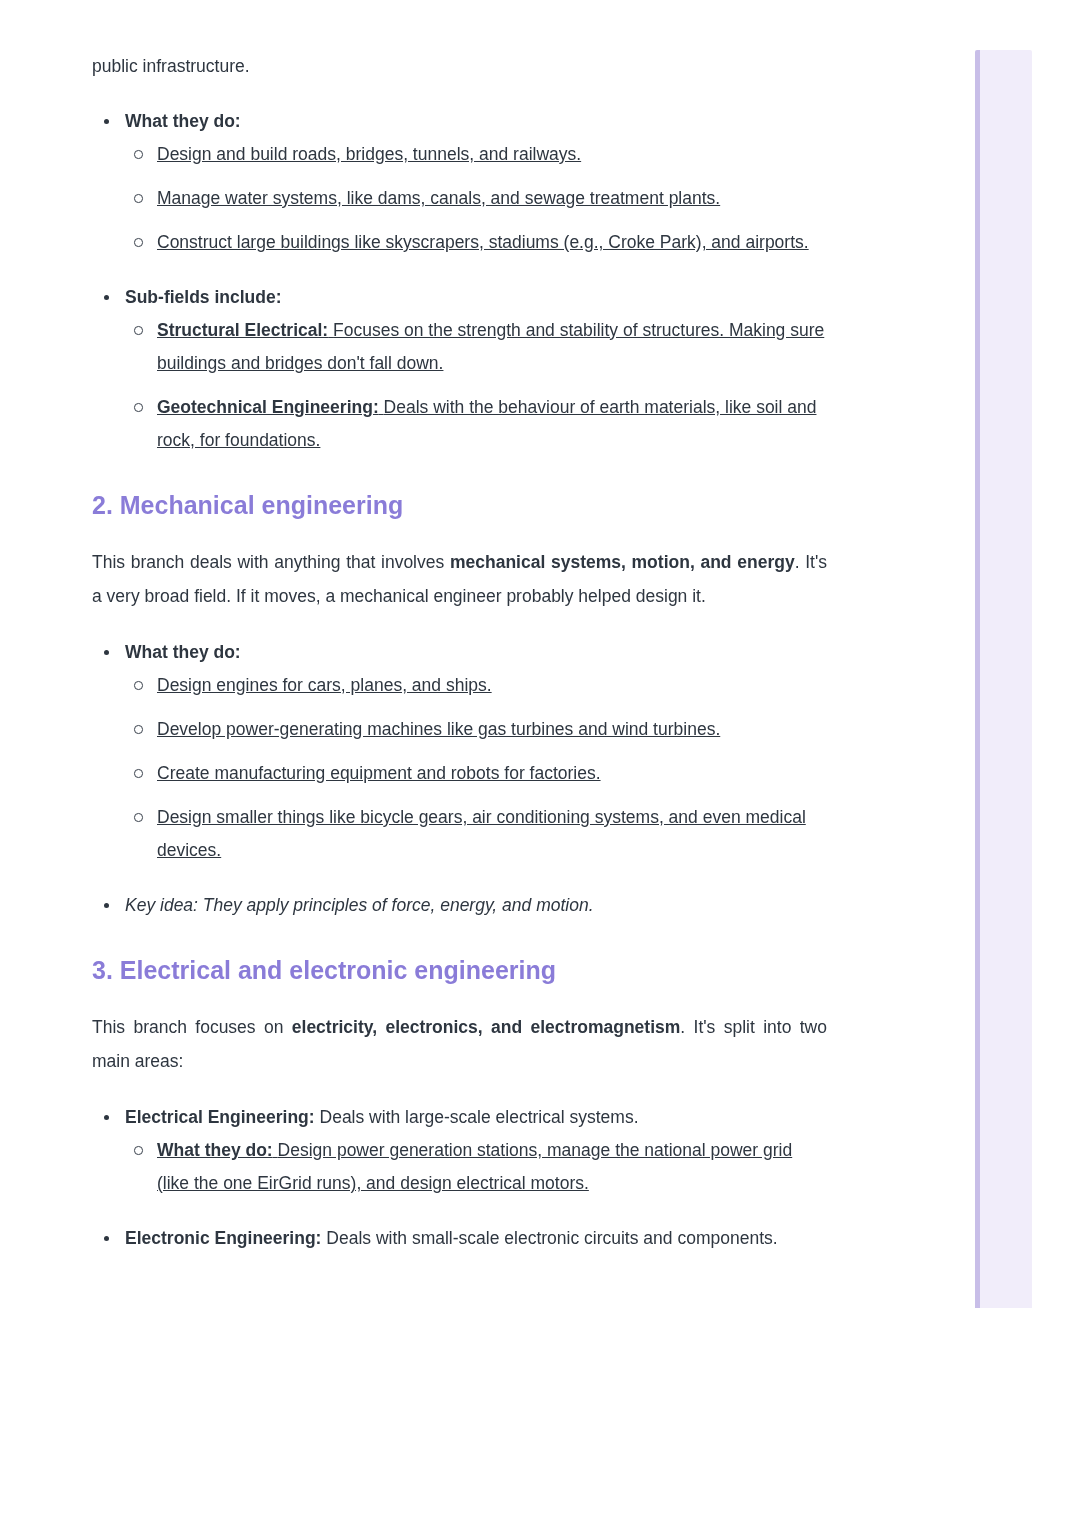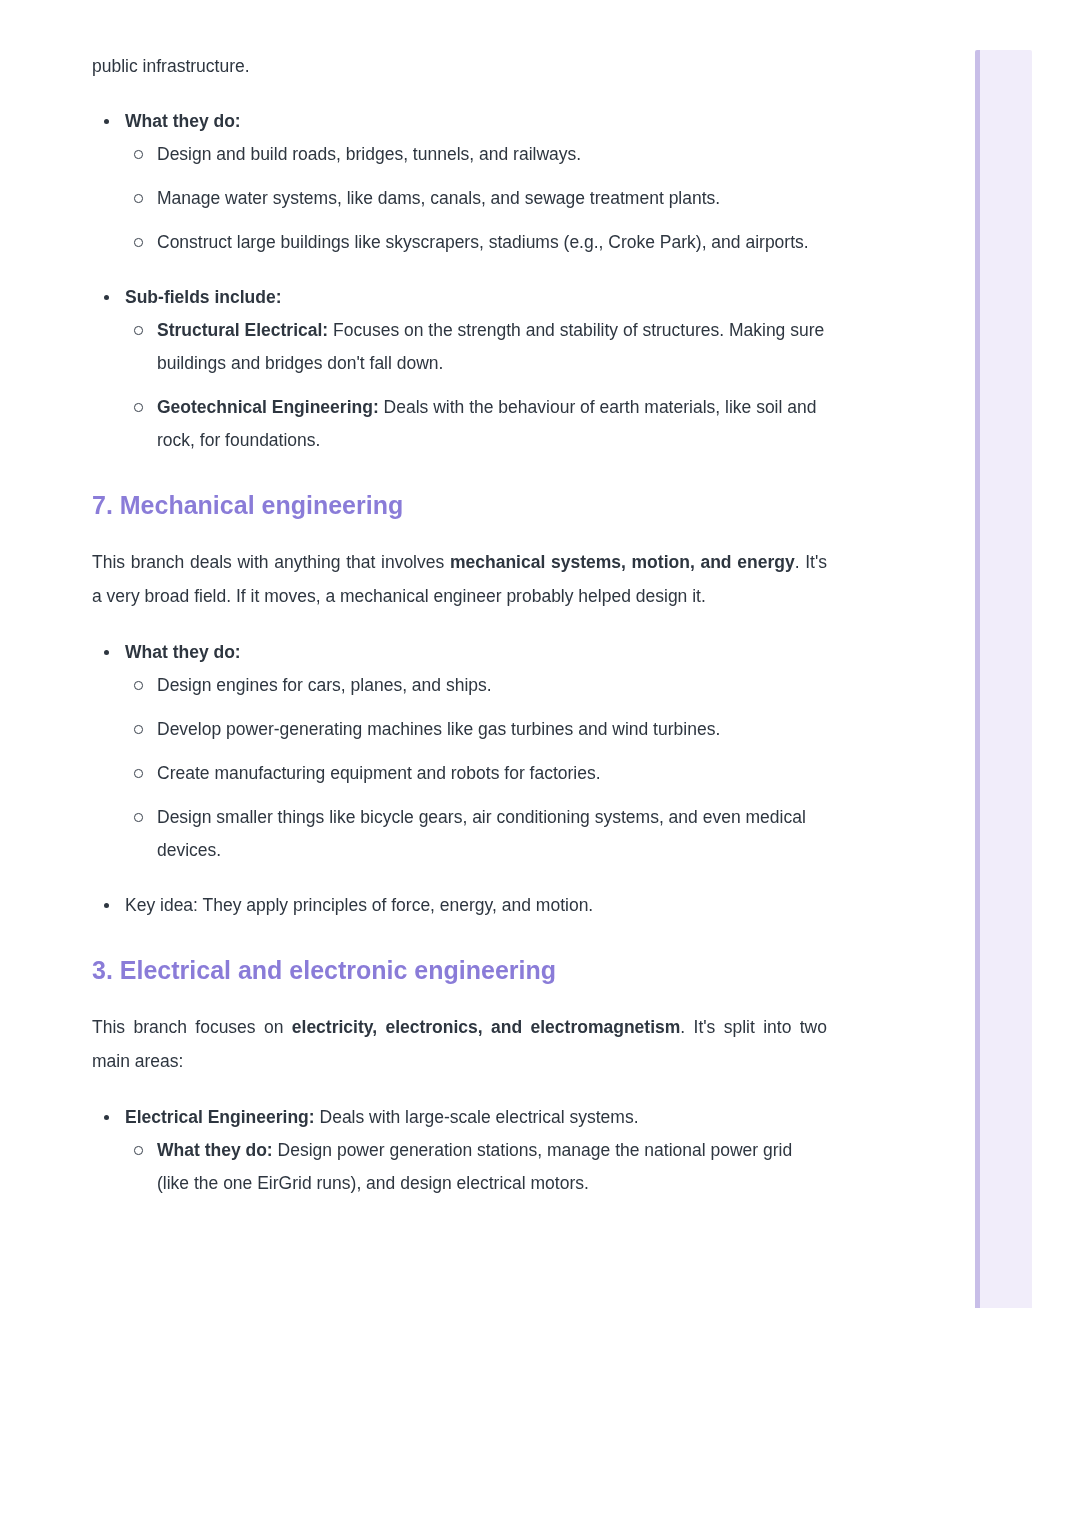--- a/index.html
+++ b/index.html
@@ -40,34 +40,34 @@
     color: #8a7cd8;
     font-size: 25px;
     line-height: 31px;
     font-weight: bold;
     margin: 33px 0 24px 0;
   }
   ul { list-style: none; margin: 0; padding: 0; }
   .l1 { margin-bottom: 22px; }
   .li1 { position: relative; padding-left: 33px; margin-top: 22px; }
   .li1:first-child { margin-top: 0; }
-  .li2 { position: relative; padding-left: 32px; margin-top: 11px; }
+  .li2 { position: relative; padding-left: 32px; margin-top: 11px; text-decoration: underline; }
   .li2:first-child { margin-top: 0; }
   .m1 {
     position: absolute; left: 12px; top: 13.5px;
     width: 5px; height: 5px; border-radius: 50%;
     background: #2e3640;
   }
   .m2 {
     position: absolute; left: 9px; top: 12px;
     width: 8.5px; height: 8.5px; border-radius: 50%;
     border: 1.6px solid #39414c; background: transparent;
   }
   .b { font-weight: bold; }
-  .i { }
+  .i { font-style: italic; }
   .watermark {
     position: absolute;
     top: 1436px;
     right: 68px;
     font-size: 13px;
     line-height: 18px;
     color: #0369a1;
     z-index: 2;
   }
 </style>
@@ -97,21 +97,21 @@
         <span class="b">Sub-fields include:</span>
         <ul class="l2">
           <li class="li2"><span class="m2"></span><span class="b">Structural Electrical:</span>
             <span>Focuses on the strength and stability of structures. Making sure buildings and bridges don't fall down.</span></li>
           <li class="li2"><span class="m2"></span><span class="b">Geotechnical Engineering:</span>
             <span>Deals with the behaviour of earth materials, like soil and rock, for foundations.</span></li>
         </ul>
       </li>
     </ul>
 
-    <h2>7. Mechanical engineering</h2>
+    <h2>2. Mechanical engineering</h2>
 
     <p class="para j"><span>This branch deals with anything that involves </span><span class="b">mechanical systems, motion, and energy</span><span>. It's a very broad field. If it moves, a mechanical engineer probably helped design it.</span></p>
 
     <ul class="l1">
       <li class="li1">
         <span class="m1"></span>
         <span class="b">What they do:</span>
         <ul class="l2">
           <li class="li2"><span class="m2"></span><span>Design engines for cars, planes, and ships.</span></li>
           <li class="li2"><span class="m2"></span><span>Develop power-generating machines like gas turbines and wind turbines.</span></li>
@@ -132,19 +132,24 @@
     <ul class="l1">
       <li class="li1">
         <span class="m1"></span>
         <span class="b">Electrical Engineering:</span>
         <span>Deals with large-scale electrical systems.</span>
         <ul class="l2">
           <li class="li2"><span class="m2"></span><span class="b">What they do:</span>
             <span>Design power generation stations, manage the national power grid (like the one EirGrid runs), and design electrical motors.</span></li>
         </ul>
       </li>
+      <li class="li1">
+        <span class="m1"></span>
+        <span class="b">Electronic Engineering:</span>
+        <span>Deals with small-scale electronic circuits and components.</span>
+      </li>
     </ul>
 
   </div>
 
   <div class="watermark">(c) Knowunity 2025</div>
 
 </div>
 
 </body></html>

